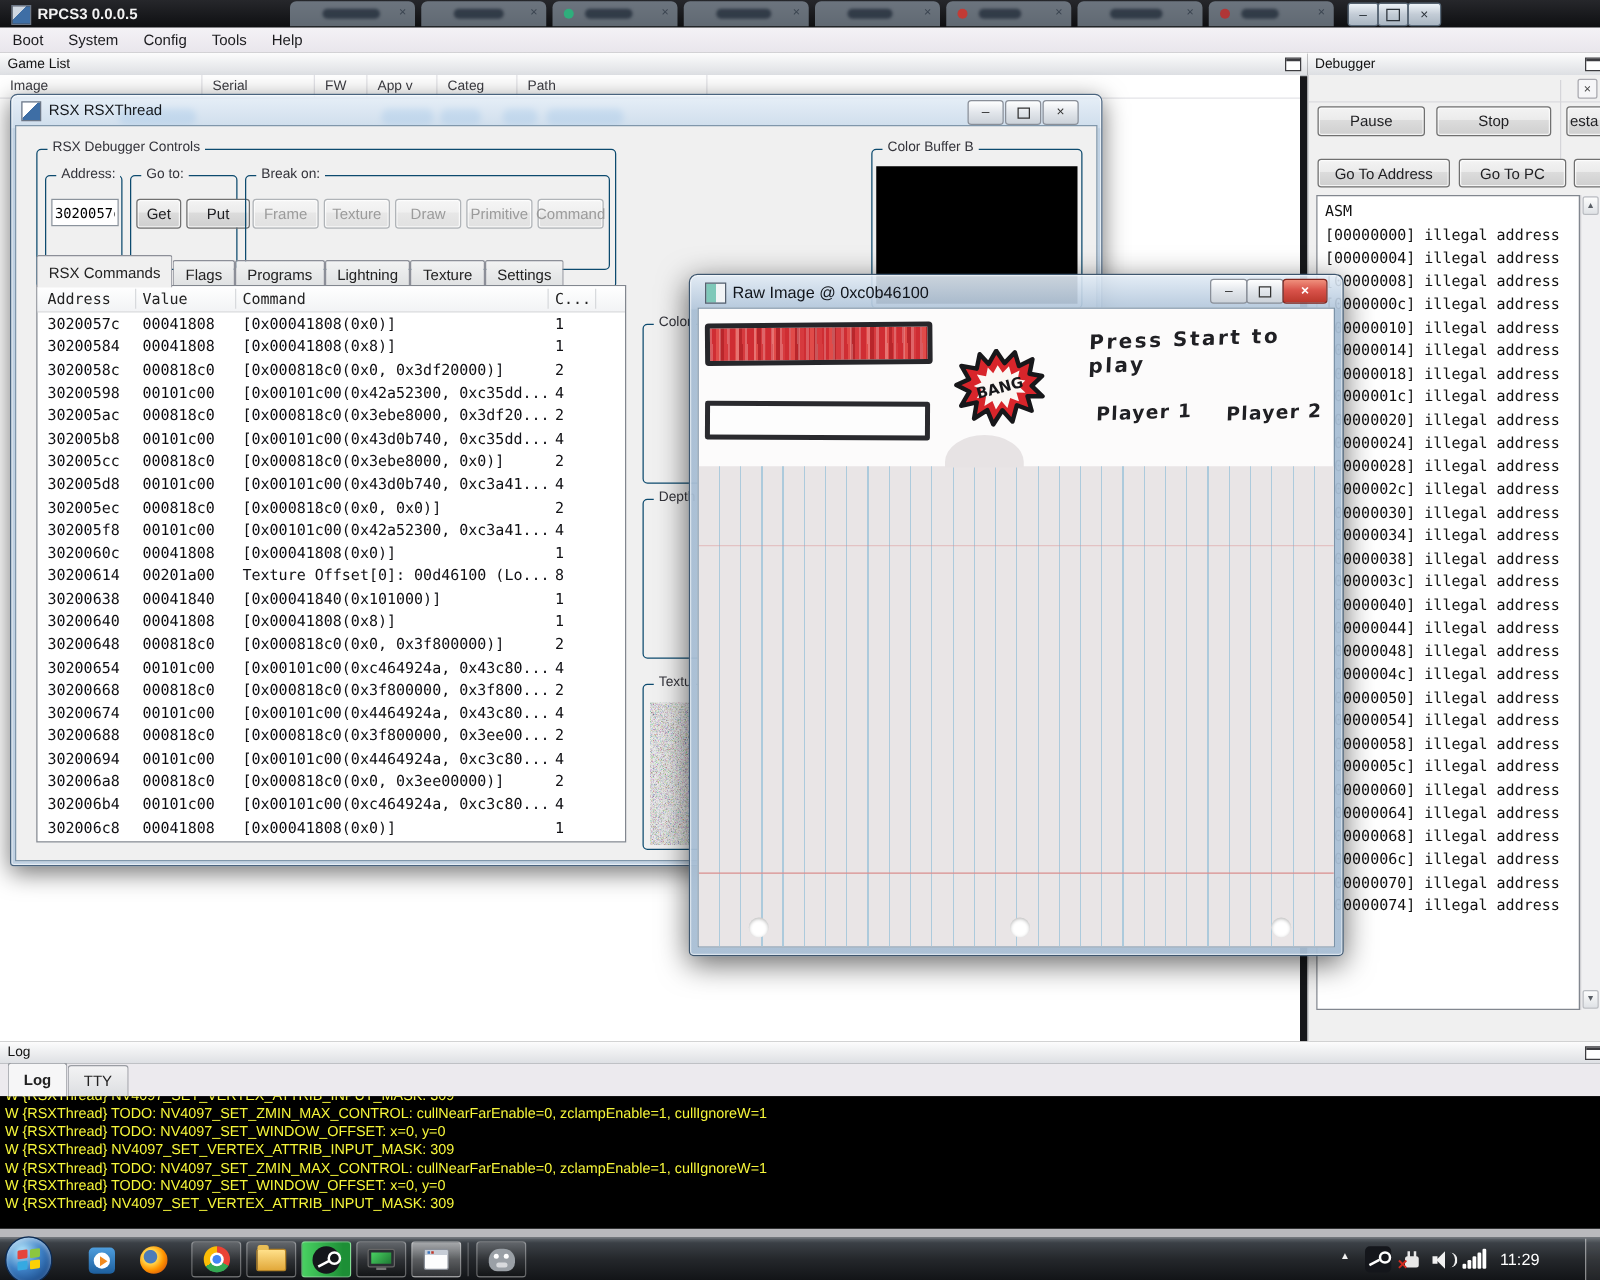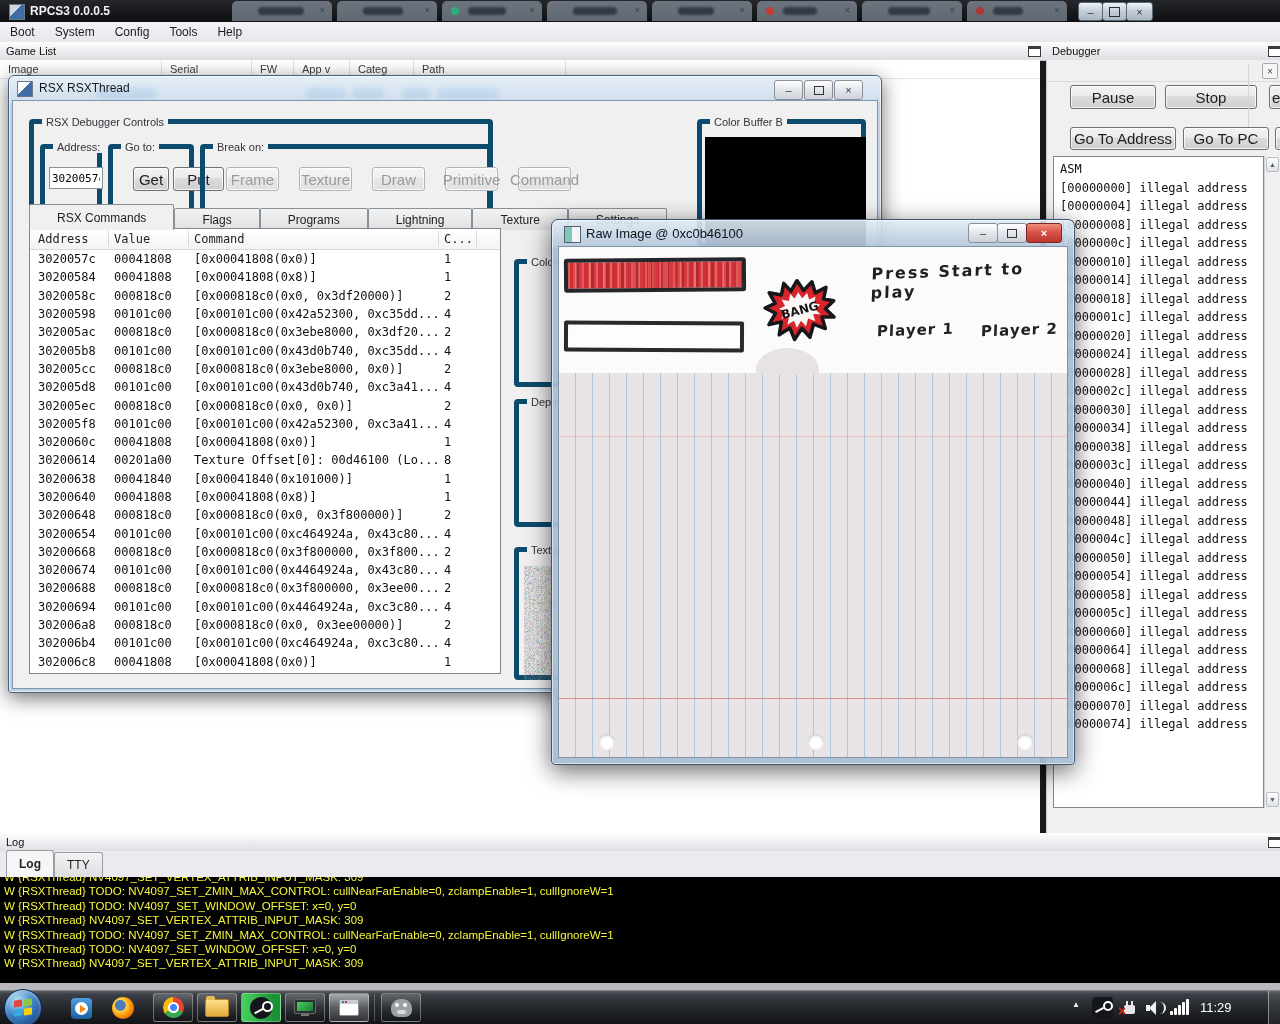--- a/index.html
+++ b/index.html
@@ -18,30 +18,30 @@
   #menubar{left:0;top:22px;width:1280px;height:20px;background:linear-gradient(#f4f2f6,#e9e6ec);border-bottom:1px solid #cfcdd4;display:flex;align-items:center;}
   .menu-item{padding:0 10px;font-size:12px;color:#1c1c1f;height:20px;display:flex;align-items:center;}
   .panel-head{background:linear-gradient(#fdfdfd,#dddfe3);border-bottom:1px solid #bfc2c6;font-size:11px;color:#111;display:flex;align-items:center;padding-left:6px;}
   .float-ico{position:absolute;right:5px;top:4px;width:11px;height:9px;border:1px solid #3c3c40;background:#fff;}
   .float-ico::before{content:"";position:absolute;left:0;top:0;width:11px;height:2px;background:#3c3c40;}
   .glcol{height:18px;display:flex;align-items:center;padding-left:8px;font-size:11px;color:#3c3c42;border-right:1px solid #e3e3e8;box-sizing:border-box;}
   .glcol:nth-child(1){width:162px}.glcol:nth-child(2){width:90px}.glcol:nth-child(3){width:42px}
   .glcol:nth-child(4){width:56px}.glcol:nth-child(5){width:64px}.glcol:nth-child(6){width:152px}
   .blur-blob{position:absolute;height:13px;border-radius:6px;background:#7fb7ea;filter:blur(2.5px);}
   
-  .btn{position:absolute;display:flex;align-items:center;justify-content:center;font-size:15px;color:#1f1f22;border:1px solid #707070;border-radius:3px;background:linear-gradient(180deg,#f3f3f3,#ebebeb 45%,#dcdcdc 46%,#cfcfcf);box-shadow:inset 0 0 0 1px rgba(255,255,255,.75);box-sizing:border-box;margin-left:16px;}
+  .btn{position:absolute;display:flex;align-items:center;justify-content:center;font-size:12px;color:#1f1f22;border:1px solid #707070;border-radius:3px;background:linear-gradient(180deg,#f3f3f3,#ebebeb 45%,#dcdcdc 46%,#cfcfcf);box-shadow:inset 0 0 0 1px rgba(255,255,255,.75);box-sizing:border-box;}
   .btn.disabled{color:#9b9b9b;border-color:#b0b4b8;background:linear-gradient(180deg,#f5f5f5,#f0f0f0 45%,#e7e7e7 46%,#e1e1e1);}
-  .g{position:absolute;border:5px solid #0c4a6e;border-radius:4px;box-sizing:border-box;}
+  .g{position:absolute;border:1px solid #0c4a6e;border-radius:4px;box-sizing:border-box;}
   .gl{position:absolute;top:-8px;left:8px;background:#f0f0f0;padding:0 4px;font-size:11px;color:#33333a;white-space:nowrap;}
   .mono{font-family:"DejaVu Sans Mono",monospace;}
   
   #rsx-frame{left:8px;top:75px;width:874px;height:618px;border:1px solid #49637e;border-radius:6px 6px 3px 3px;background:linear-gradient(rgba(226,236,246,.82),rgba(199,216,233,.86) 26px,rgba(186,205,224,.92) 27px);box-shadow:0 5px 20px rgba(0,0,0,.55),inset 0 0 0 1px rgba(255,255,255,.6);box-sizing:border-box;}
   #rsx-client{left:12px;top:100px;width:866px;height:589px;background:#f0f0f0;border:1px solid #8097ab;box-sizing:border-box;}
   .cwbtn{position:absolute;top:4px;height:18px;width:27px;border:1px solid #8a8f98;border-radius:3px;background:linear-gradient(#ffffff,#e2e6eb 50%,#ccd2d9);display:flex;align-items:center;justify-content:center;color:#333;font-size:11px;}
-  .tab{height:21px;margin-top:4px;padding:0 27px;border:1px solid #8c8f98;border-bottom:none;border-radius:2px 2px 0 0;background:linear-gradient(#f2f3f3,#dee0e1);font-size:12px;color:#222;display:flex;align-items:center;position:relative;}
+  .tab{height:21px;margin-top:4px;padding:0 9px;border:1px solid #8c8f98;border-bottom:none;border-radius:2px 2px 0 0;background:linear-gradient(#f2f3f3,#dee0e1);font-size:12px;color:#222;display:flex;align-items:center;position:relative;}
   .tab.active{height:25px;margin-top:0;background:#f0f0f0;z-index:3;}
   .trow{display:flex;height:18.3px;align-items:center;}
   .trow .c1{width:76px;padding-left:8px}.trow .c2{width:80px}.trow .c3{width:250px}.trow .c4{width:36px}
   .thead{display:flex;height:20px;align-items:center;background:linear-gradient(#ffffff,#f2f3f5);border-bottom:1px solid #d7d9dc;font-family:"DejaVu Sans Mono",monospace;font-size:12px;color:#222;}
   .vsep{position:absolute;top:2px;height:16px;width:1px;background:#d8dadd;}
   
   #raw-frame{left:551px;top:219px;width:524px;height:546px;border:1px solid #3e566e;border-radius:7px 7px 4px 4px;background:linear-gradient(rgba(225,235,245,.9),rgba(178,198,219,.92) 27px,rgba(168,190,212,.95) 28px);box-shadow:0 6px 24px rgba(0,0,0,.6),inset 0 0 0 1px rgba(255,255,255,.55);box-sizing:border-box;}
   #raw-client{left:558px;top:246px;width:510px;height:512px;background:#fcfbfb;border:1px solid #7c93a8;box-sizing:border-box;overflow:hidden;}
   .paper{position:absolute;left:0;top:126px;width:510px;height:386px;background:
     repeating-linear-gradient(90deg,rgba(150,185,205,0) 0 16px,#accadc 16px 17px),#e9e5e6;}

